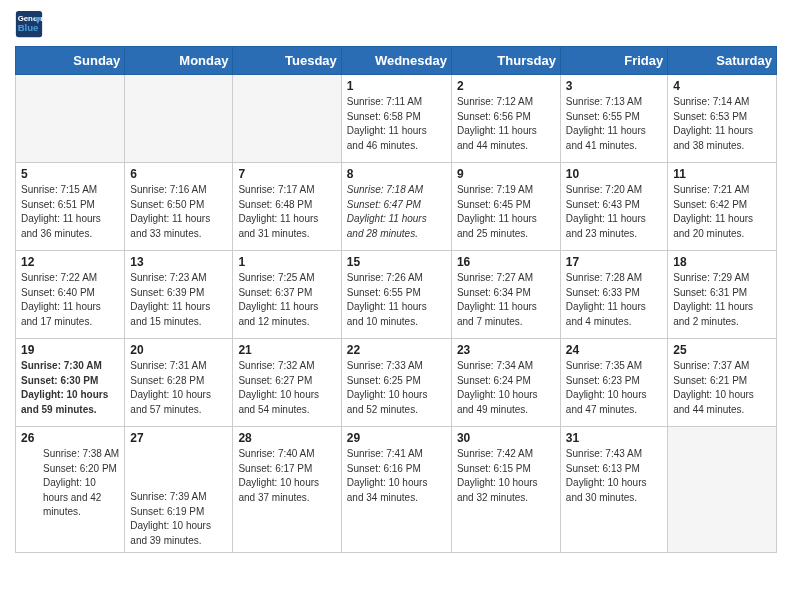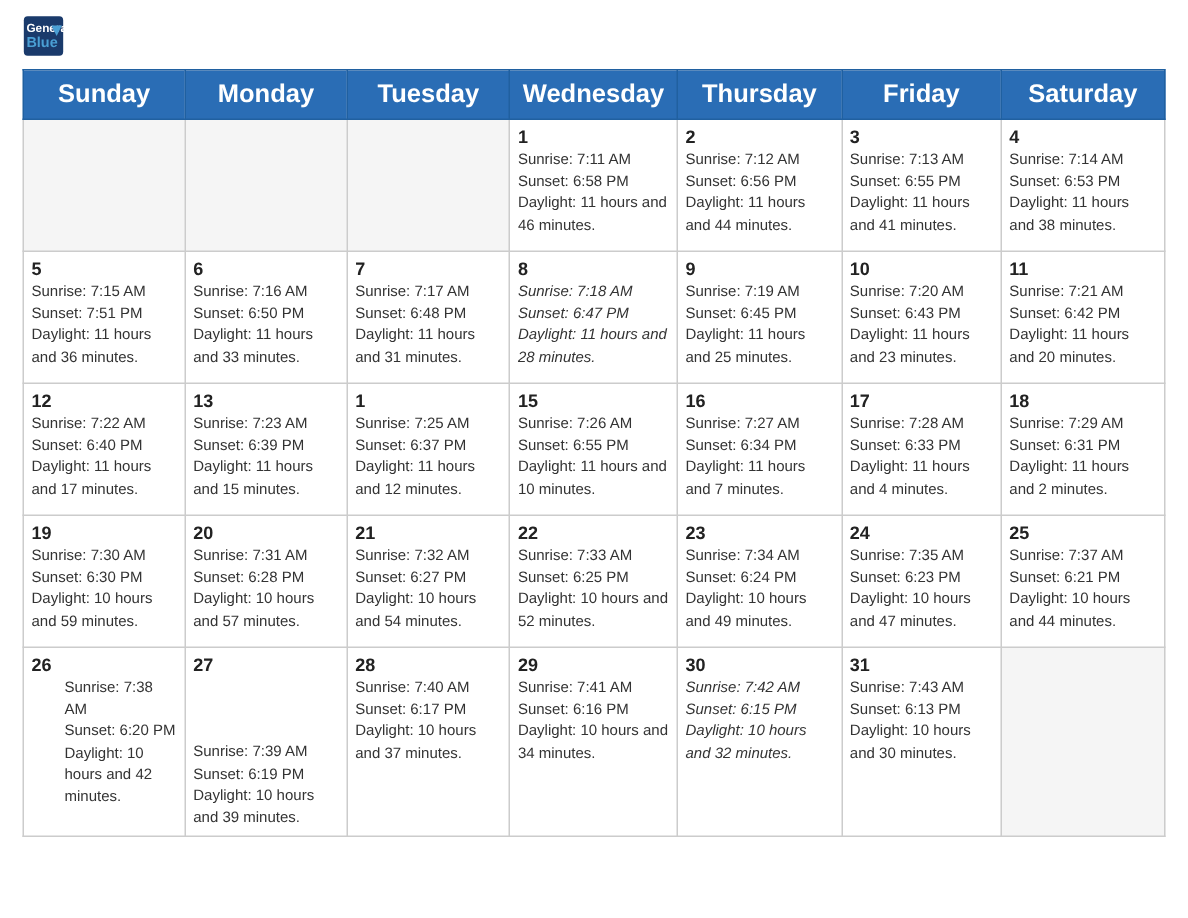--- a/index.html
+++ b/index.html
@@ -44,24 +44,24 @@
       margin-top: 2px;
     }
     .calendar {
       width: 100%;
       border-collapse: collapse;
       border: 1px solid #bbb;
     }
     .calendar th {
       background-color: #2a6db5;
       color: #fff;
-      font-size: 17px;
+      font-size: 13px;
       font-weight: bold;
       padding: 6px 4px;
-      text-align: center;
+      text-align: right;
       border: 1px solid #2060a0;
     }
     .calendar td {
       vertical-align: top;
       border: 1px solid #ccc;
       padding: 4px 5px;
       width: 113px;
       min-height: 80px;
       background: #fff;
       font-size: 10.5px;
@@ -143,21 +143,21 @@
             <div class="day-number">4</div>
             <div class="day-info" style="white-space: pre-line;">Sunrise: 7:14 AM
 Sunset: 6:53 PM
 Daylight: 11 hours and 38 minutes.</div>
           </td>
         </tr>
         <tr class="week-row">
           <td>
             <div class="day-number">5</div>
             <div class="day-info" style="white-space: pre-line;">Sunrise: 7:15 AM
-Sunset: 7:51 PM
+Sunset: 6:51 PM
 Daylight: 11 hours and 36 minutes.</div>
           </td>
           <td>
             <div class="day-number">6</div>
             <div class="day-info" style="white-space: pre-line;">Sunrise: 7:16 AM
 Sunset: 6:50 PM
 Daylight: 11 hours and 33 minutes.</div>
           </td>
           <td>
             <div class="day-number">7</div>
@@ -230,21 +230,21 @@
           <td>
             <div class="day-number">18</div>
             <div class="day-info" style="white-space: pre-line;">Sunrise: 7:29 AM
 Sunset: 6:31 PM
 Daylight: 11 hours and 2 minutes.</div>
           </td>
         </tr>
         <tr class="week-row">
           <td>
             <div class="day-number">19</div>
-            <div class="day-info" style="white-space: pre-line;">Sunrise: 7:30 AM
+            <div class="day-info" style="white-space: pre-line; font-weight: bold;">Sunrise: 7:30 AM
 Sunset: 6:30 PM
 Daylight: 10 hours and 59 minutes.</div>
           </td>
           <td>
             <div class="day-number">20</div>
             <div class="day-info" style="white-space: pre-line;">Sunrise: 7:31 AM
 Sunset: 6:28 PM
 Daylight: 10 hours and 57 minutes.</div>
           </td>
           <td>
@@ -298,21 +298,21 @@
 Daylight: 10 hours and 37 minutes.</div>
           </td>
           <td>
             <div class="day-number">29</div>
             <div class="day-info" style="white-space: pre-line;">Sunrise: 7:41 AM
 Sunset: 6:16 PM
 Daylight: 10 hours and 34 minutes.</div>
           </td>
           <td>
             <div class="day-number">30</div>
-            <div class="day-info" style="white-space: pre-line; font-style: italic;">Sunrise: 7:42 AM
+            <div class="day-info" style="white-space: pre-line;">Sunrise: 7:42 AM
 Sunset: 6:15 PM
 Daylight: 10 hours and 32 minutes.</div>
           </td>
           <td>
             <div class="day-number">31</div>
             <div class="day-info" style="white-space: pre-line;">Sunrise: 7:43 AM
 Sunset: 6:13 PM
 Daylight: 10 hours and 30 minutes.</div>
           </td>
           <td class="empty"></td>

